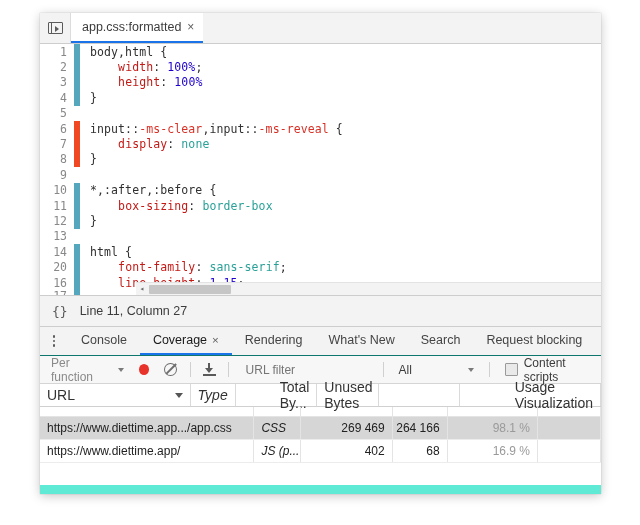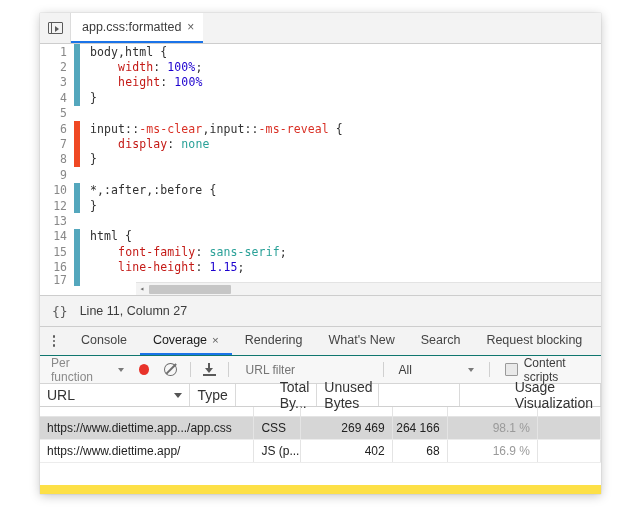--- a/index.html
+++ b/index.html
@@ -8,21 +8,21 @@
     background:#ffffff;
     font-family:"Liberation Sans", sans-serif;
     overflow:hidden;
   }
   .stage{position:relative;width:640px;height:525px;background:#fff;}
 
   
   .window{
     position:absolute;left:40px;top:13px;
     width:561px;height:481px;
-    background:#fde047;
+    background:#5eead4;
     box-shadow:0 2px 10px rgba(0,0,0,0.22), 0 0 1px rgba(0,0,0,0.25);
   }
 
   
   .tabstrip{
     position:relative;height:30px;background:#f3f3f3;
     border-bottom:1px solid #cdcdcd;
     display:flex;align-items:stretch;
   }
   .panel-icon-btn{
@@ -178,21 +178,21 @@
   .cov-row .td{
     display:flex;align-items:center;padding:0 7px;box-sizing:border-box;
     border-right:1px solid #e4e4e4;overflow:hidden;white-space:nowrap;
   }
   .cov-row.sel{background:#d6d6d6;}
   .cov-row.partial{height:9px;overflow:hidden;border-bottom:1px solid #e4e4e4;}
   .cov-row.partial .td{height:22px;align-items:flex-end;}
   .td.num{justify-content:flex-end;}
   .td.pct{justify-content:flex-end;color:#9a9a9a;}
   .w-url{width:250px;}
-  .w-type{width:52px;}
+  .w-type{width:52px;font-style:italic;}
   .w-total{width:62px;margin-left:37px;}
   .w-unused{width:62px;}
   .w-pct{width:52px;border-right:1px solid #e4e4e4;margin-left:44px;}
   .w-vis{flex:1;border-right:none;margin-left:48px;}
   .usage-bar{height:11px;background:#ea3b23;}
   .usage-tick{height:11px;width:1.5px;background:#54a7bd;}
   .table-bottom-fill{background:#ffffff;height:22px;}
 </style>
 </head>
 <body>
@@ -215,24 +215,25 @@
           <div class="crow"><span class="lnum">1</span><span class="gut used"></span><span class="ctext"><span class="k-sel">body,html {</span></span></div>
           <div class="crow"><span class="lnum">2</span><span class="gut used"></span><span class="ctext">    <span class="k-prop">width</span><span class="k-punct">: </span><span class="k-val">100%</span><span class="k-punct">;</span></span></div>
           <div class="crow"><span class="lnum">3</span><span class="gut used"></span><span class="ctext">    <span class="k-prop">height</span><span class="k-punct">: </span><span class="k-val">100%</span></span></div>
           <div class="crow"><span class="lnum">4</span><span class="gut used"></span><span class="ctext"><span class="k-sel">}</span></span></div>
           <div class="crow"><span class="lnum">5</span><span class="gut"></span><span class="ctext"></span></div>
           <div class="crow"><span class="lnum">6</span><span class="gut unused"></span><span class="ctext"><span class="k-sel">input::</span><span class="k-pseudo">-ms-clear</span><span class="k-sel">,input::</span><span class="k-pseudo">-ms-reveal</span><span class="k-sel"> {</span></span></div>
           <div class="crow"><span class="lnum">7</span><span class="gut unused"></span><span class="ctext">    <span class="k-prop">display</span><span class="k-punct">: </span><span class="k-val2">none</span></span></div>
           <div class="crow"><span class="lnum">8</span><span class="gut unused"></span><span class="ctext"><span class="k-sel">}</span></span></div>
           <div class="crow"><span class="lnum">9</span><span class="gut"></span><span class="ctext"></span></div>
           <div class="crow"><span class="lnum">10</span><span class="gut used"></span><span class="ctext"><span class="k-sel">*,:after,:before {</span></span></div>
+          <div class="crow"><span class="lnum">11</span><span class="gut used"></span><span class="ctext">    <span class="k-prop">box-sizing</span><span class="k-punct">: </span><span class="k-val2">border-box</span></span></div>
           <div class="crow"><span class="lnum">12</span><span class="gut used"></span><span class="ctext"><span class="k-sel">}</span></span></div>
           <div class="crow"><span class="lnum">13</span><span class="gut"></span><span class="ctext"></span></div>
           <div class="crow"><span class="lnum">14</span><span class="gut used"></span><span class="ctext"><span class="k-sel">html {</span></span></div>
-          <div class="crow"><span class="lnum">15</span><span class="gut used"></span><span class="ctext">    <span class="k-prop">font-family</span><span class="k-punct">: </span><span class="k-val2">sans-serif</span><span class="k-punct">;</span></span></div>
+          <div class="crow"><span class="lnum">20</span><span class="gut used"></span><span class="ctext">    <span class="k-prop">font-family</span><span class="k-punct">: </span><span class="k-val2">sans-serif</span><span class="k-punct">;</span></span></div>
           <div class="crow"><span class="lnum">16</span><span class="gut used"></span><span class="ctext">    <span class="k-prop">line-height</span><span class="k-punct">: </span><span class="k-val">1.15</span><span class="k-punct">;</span></span></div>
           <div class="crow clipped"><span class="lnum">17</span><span class="gut used"></span><span class="ctext"></span></div>
         </div>
       <div class="hscroll">
         <span class="hs-arrow">◂</span>
         <span class="hs-thumb"></span>
       </div>
     </div>
 
     <div class="statusbar">

